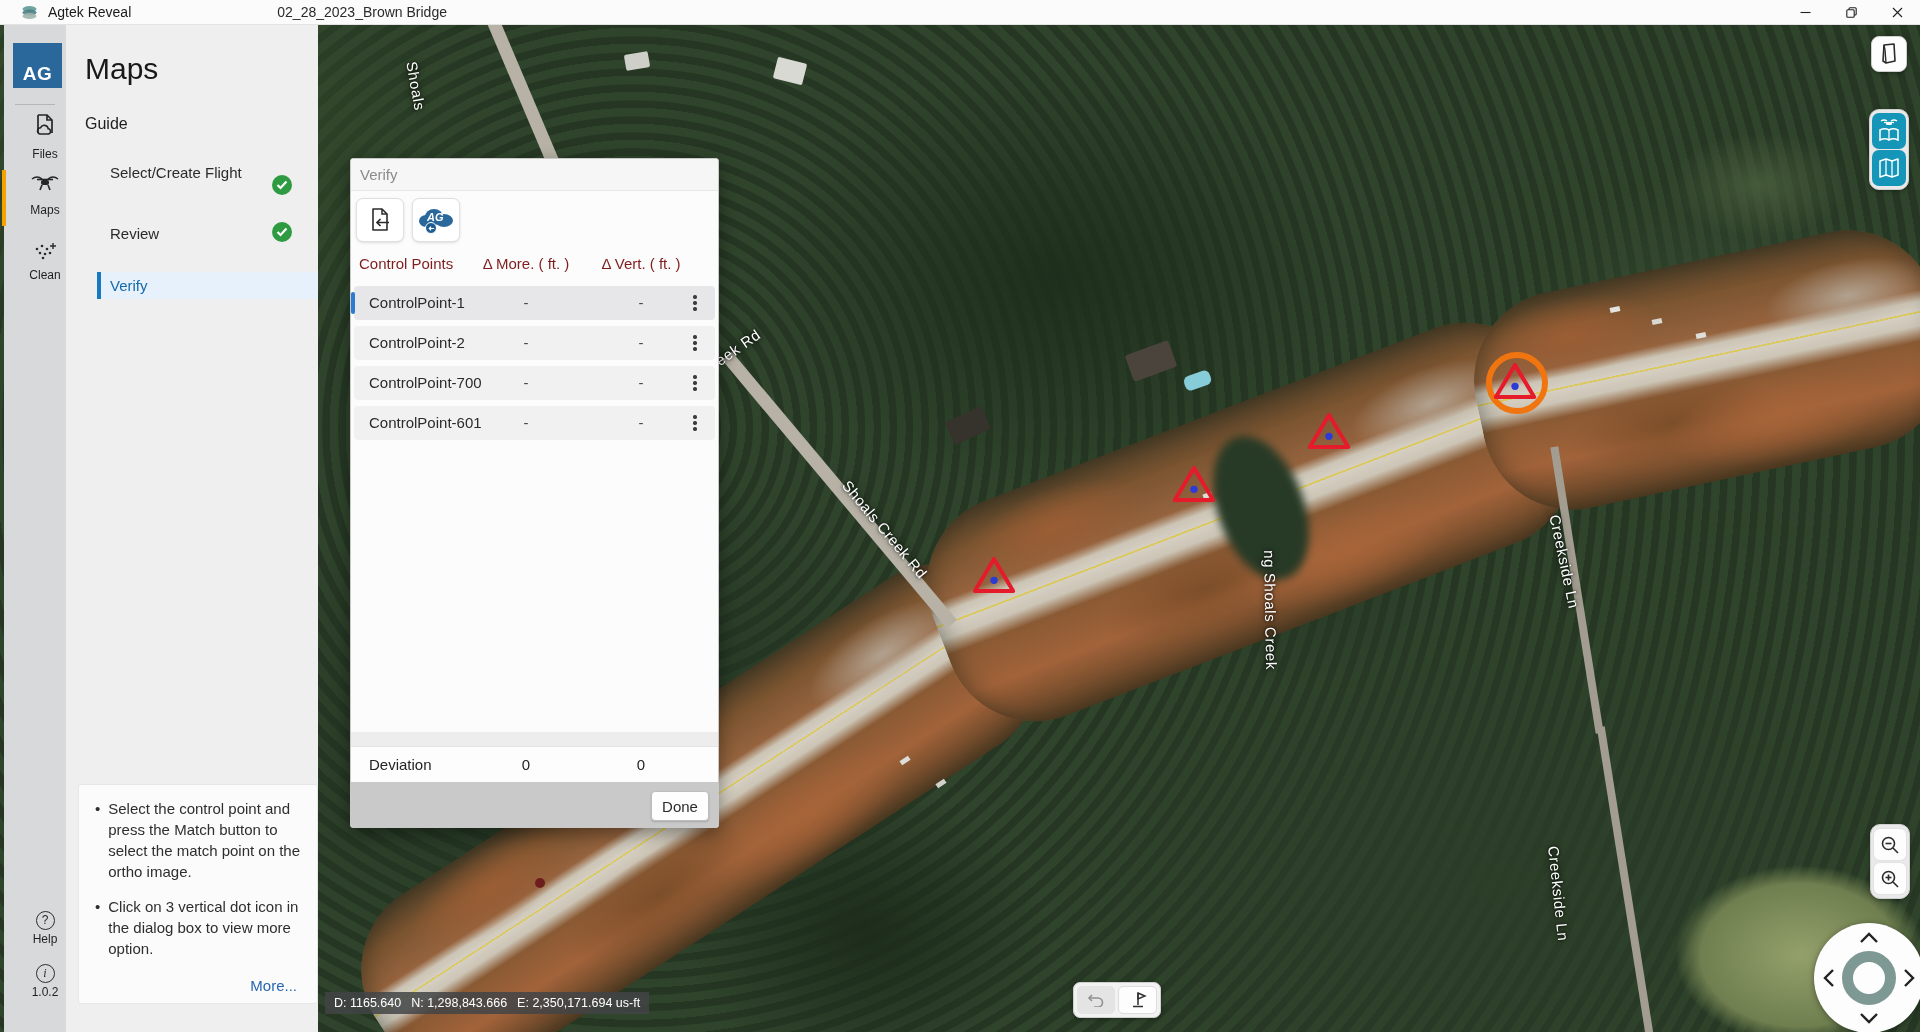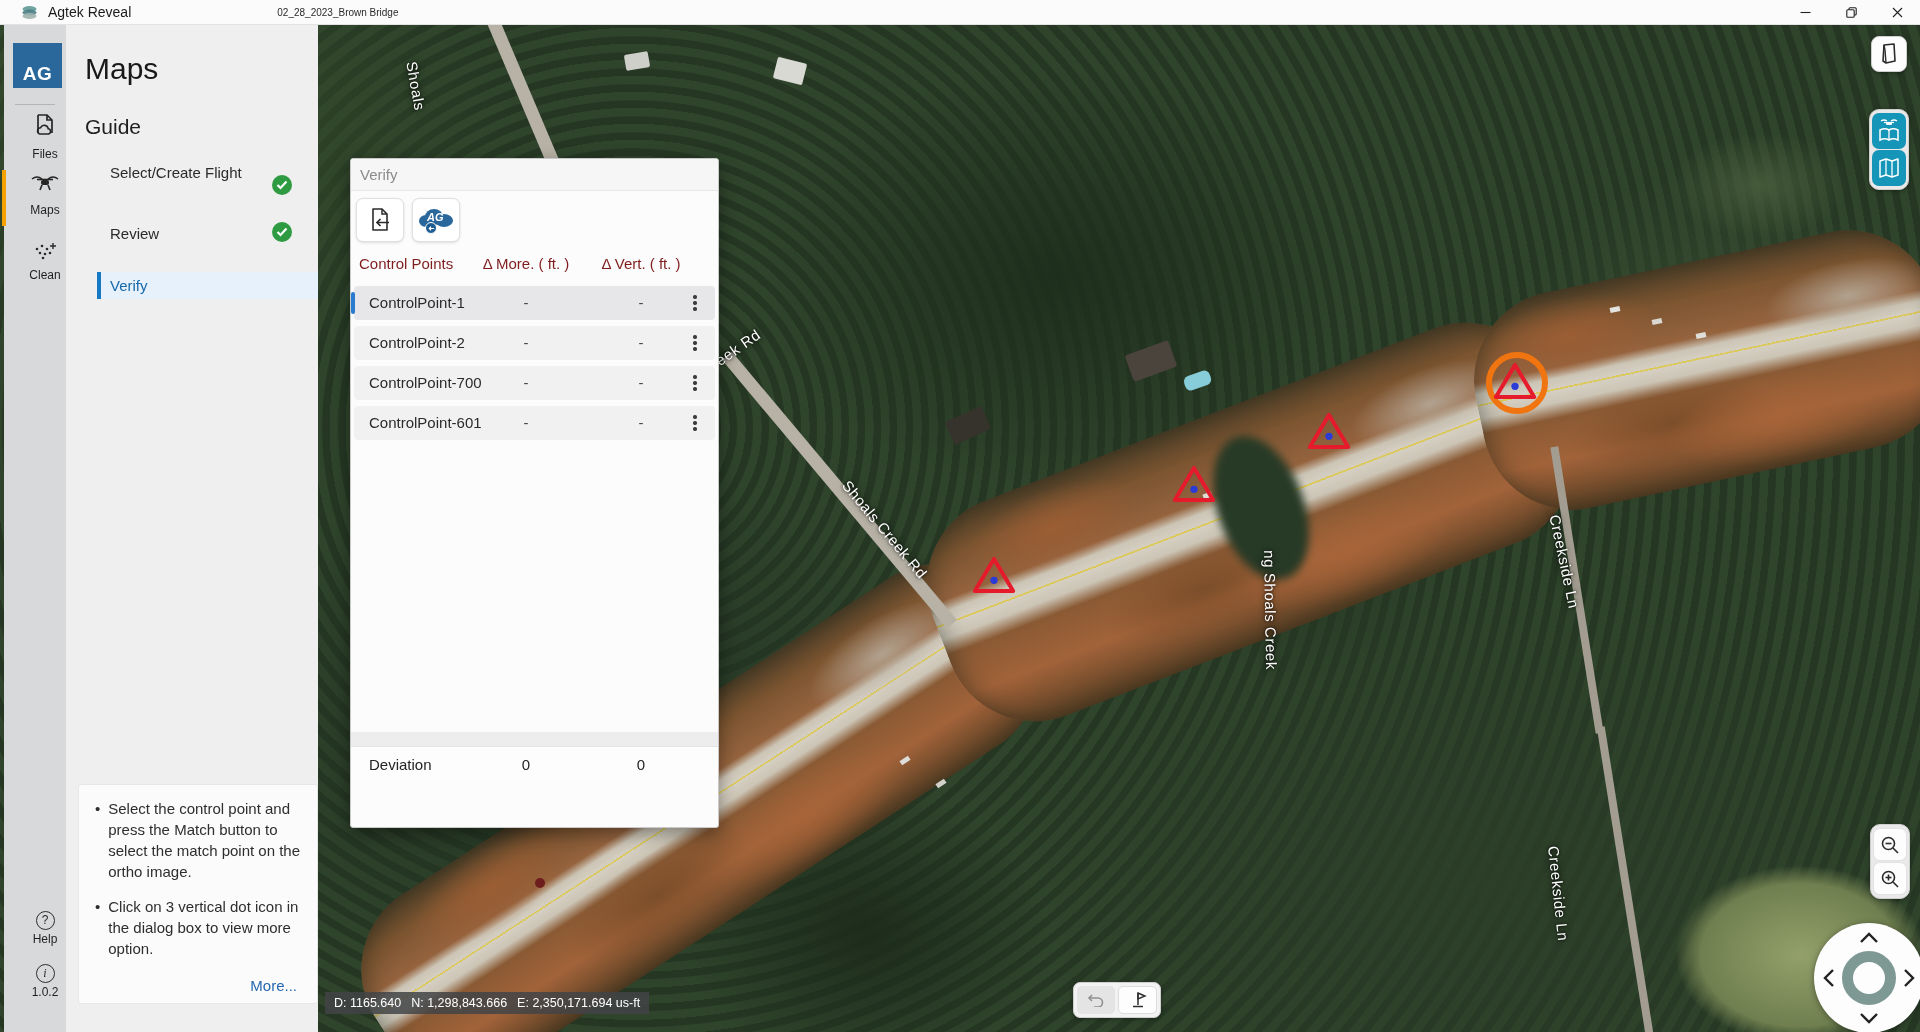--- a/index.html
+++ b/index.html
@@ -5,21 +5,21 @@
   * { box-sizing: border-box; margin: 0; padding: 0; }
   html,body { width:1920px; height:1032px; overflow:hidden;
     font-family:"Liberation Sans", sans-serif; background:#222; }
 
   
   .titlebar { position:absolute; left:0; top:0; width:1920px; height:25px;
     background:#fbfbfb; display:flex; align-items:center; z-index:50;
     border-bottom:1px solid #e3e3e3; }
   .titlebar .appicon { width:17px; height:15px; margin-left:21px; }
   .titlebar .appname { font-size:14px; color:#1b1b1b; margin-left:10px; }
-  .titlebar .doctitle { font-size:10px; color:#2a2a2a; margin-left:146px; }
+  .titlebar .doctitle { font-size:14px; color:#2a2a2a; margin-left:146px; }
   .win-controls { position:absolute; right:0; top:0; height:25px; display:flex; }
   .win-btn { width:46px; height:25px; display:flex; align-items:center; justify-content:center; }
 
   
   .map { position:absolute; left:0; top:25px; width:1920px; height:1007px; overflow:hidden;
     background-color:#2b3f29;
     background-image:
       radial-gradient(520px 330px at 8% 12%, rgba(52,74,44,.9), rgba(52,74,44,0) 70%),
       radial-gradient(700px 420px at 78% 85%, rgba(44,62,40,.9), rgba(44,62,40,0) 70%),
       radial-gradient(420px 300px at 55% 25%, rgba(30,46,28,.95), rgba(30,46,28,0) 70%),
@@ -93,21 +93,21 @@
   .side-item { position:absolute; left:0; width:82px; text-align:center; color:#1f1f1f; }
   .side-item .lbl { font-size:12px; display:block; margin-top:2px; }
   .active-bar { position:absolute; left:-2px; top:145px; width:4px; height:56px; background:#f5a100; }
   .round-ic { display:inline-flex; width:19px; height:19px; border:1.6px solid #2c2c2c;
     border-radius:50%; align-items:center; justify-content:center; font-size:12px; color:#2c2c2c; }
 
   
   .panel { position:absolute; left:66px; top:25px; width:252px; height:1007px;
     background:#efeff0; z-index:15; }
   .panel-title { position:absolute; left:19px; top:27px; font-size:30px; color:#191919; }
-  .panel-section { position:absolute; left:19px; top:90px; font-size:21px; color:#202020; }
+  .panel-section { position:absolute; left:19px; top:90px; font-size:16px; color:#202020; }
   .step { position:absolute; left:44px; font-size:15px; color:#2b2b2b; }
   .check { position:absolute; left:206px; width:20px; height:20px; background:#2e9b43;
     border-radius:50%; display:flex; align-items:center; justify-content:center; }
   .step-active { position:absolute; left:31px; right:0; top:247px; height:27px;
     background:#e7f1fb; display:flex; align-items:center; }
   .step-active .bar { width:4px; height:27px; background:#1779c4; }
   .step-active .txt { font-size:15px; color:#1769aa; margin-left:9px; }
   .instr-card { position:absolute; left:12px; right:0; top:759px; height:220px;
     background:#fbfbfb; border:1px solid #e7e7e7; border-radius:3px; padding:13px 14px 10px 12px; }
   .bullet { display:flex; gap:8px; font-size:15px; line-height:21px; color:#2e2e2e; margin-bottom:14px; }
@@ -472,20 +472,23 @@
         <i></i>
       </div>
   </div>
 
   <div class="pre-strip"></div>
   <div class="dev-row">
     <span class="name">Deviation</span>
     <span class="v2">0</span>
     <span class="v3">0</span>
   </div>
+  <div class="dlg-footer">
+    <div class="done-btn">Done</div>
+  </div>
 </div>
 
 <div class="titlebar">
   <svg class="appicon" viewBox="0 0 17 15">
     <ellipse cx="8.5" cy="4" rx="7" ry="3" fill="#6fa5a0"></ellipse>
     <ellipse cx="8.5" cy="7.5" rx="7" ry="3" fill="#4c7f86" opacity=".9"></ellipse>
     <ellipse cx="8.5" cy="11" rx="7" ry="3" fill="#9fb3ad" opacity=".9"></ellipse>
   </svg>
   <span class="appname">Agtek Reveal</span>
   <span class="doctitle">02_28_2023_Brown Bridge</span>

